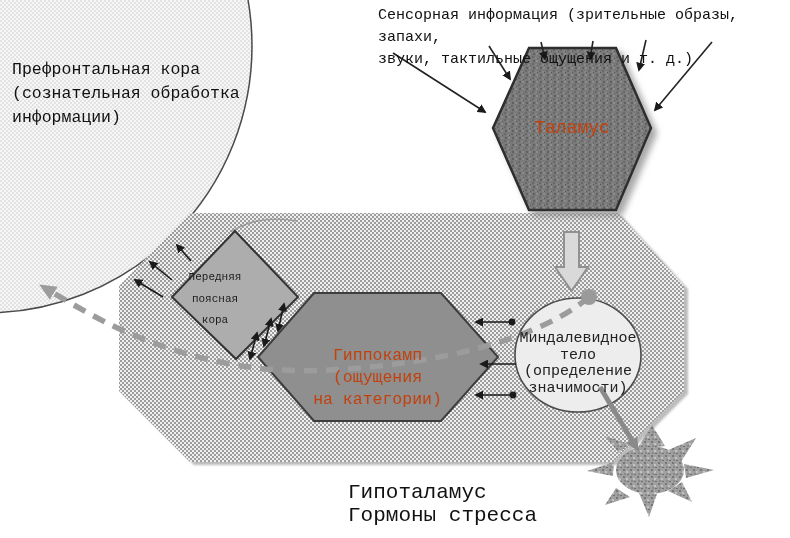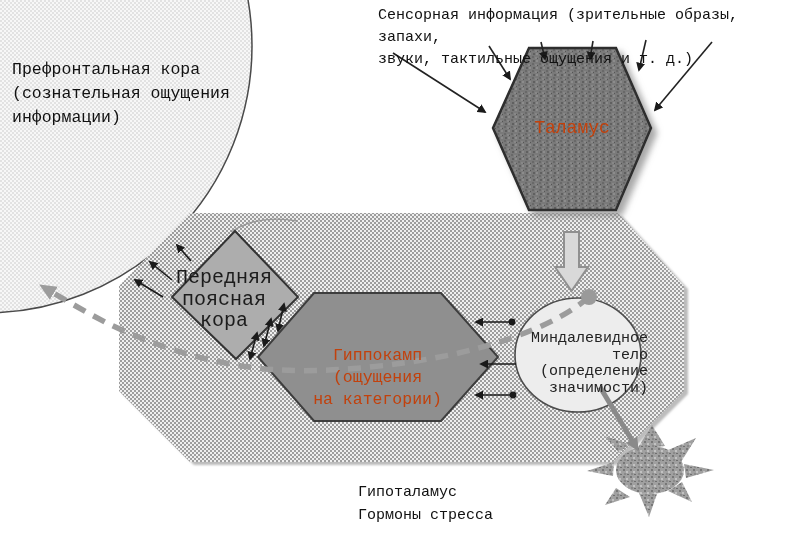--- a/index.html
+++ b/index.html
@@ -15,24 +15,24 @@
     position:absolute;
     white-space:pre-line;
     color:#111;
     pointer-events:none;
   }
   .lbl.center{text-align:center;}
   .lbl.light{color:#c2410c;}
   #sensory-label{left:378px;top:5px;width:412px;font-size:15px;line-height:22px;}
   #prefrontal-label{left:12px;top:58px;width:230px;font-size:16.5px;line-height:24px;}
   #thalamus-label{left:491px;top:118px;width:162px;font-size:18px;}
-  #acc-label{left:175px;top:267px;width:98px;font-size:20px;line-height:21.5px;color:#1c1c1c;}
+  #acc-label{left:166px;top:267px;width:98px;font-size:11px;line-height:21.5px;color:#1c1c1c;}
   #hippocampus-label{left:296px;top:345px;width:163px;font-size:16.5px;line-height:22px;}
-  #amygdala-label{left:508px;top:331px;width:140px;font-size:15px;line-height:16.5px;color:#222;text-align:right;}
-  #hypothalamus-label{left:358px;top:481px;width:220px;font-size:15px;line-height:23px;}
+  #amygdala-label{left:508px;top:331px;width:140px;font-size:15px;line-height:16.5px;color:#222;}
+  #hypothalamus-label{left:348px;top:481px;width:220px;font-size:21px;line-height:23px;}
 </style>
 </head>
 <body>
 
 <div id="canvas">
 
   <svg width="790" height="538" viewBox="0 0 790 538">
     <defs>
       <pattern id="checkLight" width="4" height="4" patternUnits="userSpaceOnUse">
         <rect width="4" height="4" fill="#f7f7f7"></rect>
@@ -141,21 +141,21 @@
       <ellipse cx="650" cy="470" rx="34" ry="24"></ellipse>
     </g>
 
     <line x1="600" y1="387" x2="636" y2="447" stroke="#8a8a8a" stroke-width="5" marker-end="url(#mGraySolid)"></line>
   </svg>
 
   <div class="lbl" id="sensory-label">Сенсорная информация (зрительные образы, запахи,
 звуки, тактильные ощущения и т. д.)</div>
 
   <div class="lbl" id="prefrontal-label">Префронтальная кора
-(сознательная ощущения
+(сознательная обработка
 информации)</div>
 
   <div class="lbl center light" id="thalamus-label">Таламус</div>
 
   <div class="lbl center" id="acc-label">Передняя
 поясная
 кора</div>
 
   <div class="lbl center light" id="hippocampus-label">Гиппокамп
 (ощущения

